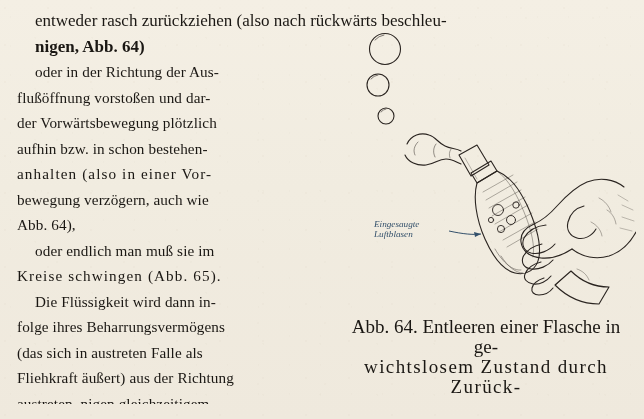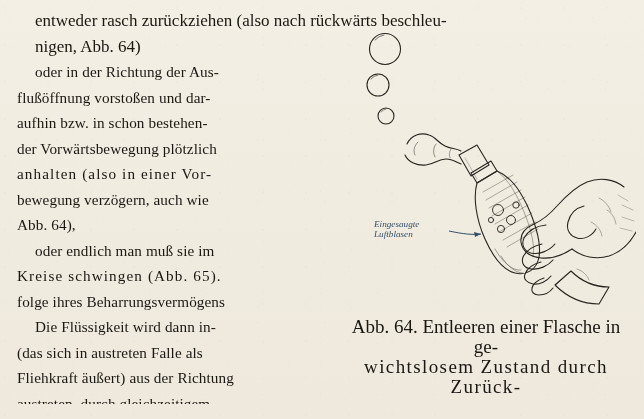--- a/index.html
+++ b/index.html
@@ -57,20 +57,21 @@
     top: 8px;
     width: 612px;
     font-size: 17px;
     line-height: 25.5px;
     text-indent: 18px;
     text-align: justify;
   }
   .top-para .l2 {
     display: block;
     width: 330px;
+    font-weight: bold;
   }
 
   .figure {
     position: absolute;
     right: 8px;
     top: 24px;
     width: 295px;
     height: 290px;
   }
   .figure svg { display: block; }
@@ -102,38 +103,38 @@
   <div class="top-para">
     <span>entweder rasch zurückziehen (also nach rückwärts beschleu-</span>
     <span class="l2">nigen, Abb. 64)</span>
   </div>
 
   <div class="text-col" style="top: 59px;">
 
     <div class="para">
       <div style="text-indent:18px;">oder in der Richtung der Aus-</div>
       <div>flußöffnung vorstoßen und dar-</div>
+      <div>der Vorwärtsbewegung plötzlich</div>
       <div>aufhin bzw. in schon bestehen-</div>
-      <div>der Vorwärtsbewegung plötzlich</div>
       <div class="sp2">anhalten (also in einer Vor-</div>
       <div>bewegung verzögern, auch wie</div>
       <div>Abb. 64),</div>
     </div>
 
     <div class="para">
       <div style="text-indent:18px;">oder endlich man muß sie im</div>
       <div class="sp2">Kreise schwingen (Abb. 65).</div>
     </div>
 
     <div class="para">
+      <div style="text-indent:18px;">Die Flüssigkeit wird dann in-</div>
       <div>folge ihres Beharrungsvermögens</div>
-      <div style="text-indent:18px;">Die Flüssigkeit wird dann in-</div>
       <div>(das sich in austreten Falle als</div>
       <div>Fliehkraft äußert) aus der Richtung</div>
-      <div style="position:relative; height:13px; overflow:hidden;">austreten, durch gleichzeitigem</div>
+      <div style="position:relative; height:13px; overflow:hidden;">austreten, nigen gleichzeitigem</div>
     </div>
 
   </div>
 
   <div class="figure">
     <svg width="295" height="290" viewBox="0 0 295 290" xmlns="http://www.w3.org/2000/svg">
       <g fill="none" stroke="#2a2420" stroke-width="1.1" stroke-linecap="round" stroke-linejoin="round">
 
         <g>
           <circle cx="44" cy="25" r="15.5"></circle>

